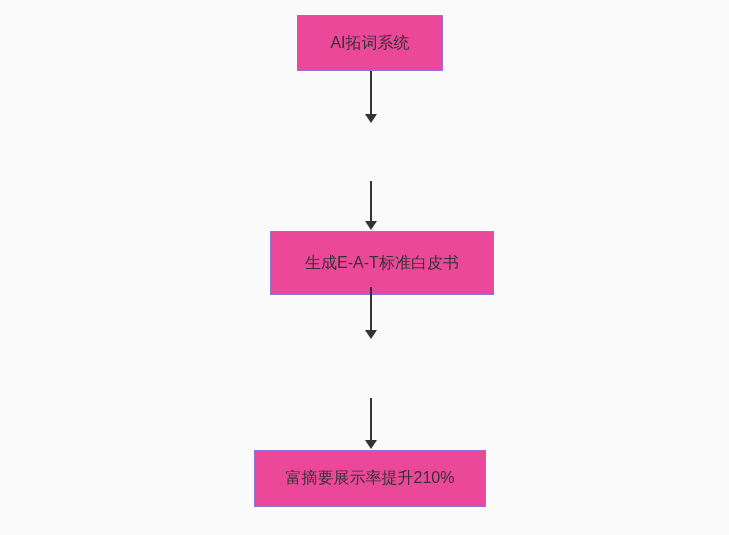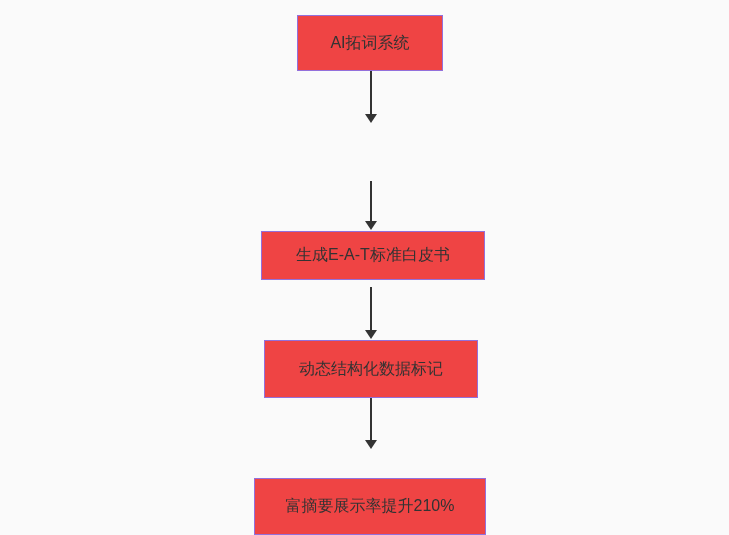--- a/index.html
+++ b/index.html
@@ -11,35 +11,35 @@
   .canvas {
     position: relative;
     width: 729px;
     height: 535px;
     background: #fafafa;
     overflow: hidden;
   }
   .node {
     position: absolute;
     box-sizing: border-box;
-    background: #ef4444;
+    background: #ec4899;
     border: 1px solid #9370DB;
     color: #333333;
     font-size: 16px;
     display: flex;
     align-items: center;
     justify-content: center;
     text-align: center;
     white-space: nowrap;
   }
   .node-1 { left: 297px; top: 15px;  width: 146px; height: 56px; }
   .node-2 { left: 277px; top: 124px; width: 186px; height: 57px; }
-  .node-3 { left: 261px; top: 231px; width: 224px; height: 49px; }
+  .node-3 { left: 270px; top: 231px; width: 224px; height: 64px; }
   .node-4 { left: 264px; top: 340px; width: 214px; height: 58px; }
-  .node-5 { left: 254px; top: 450px; width: 232px; height: 57px; margin-top: 28px; }
+  .node-5 { left: 254px; top: 450px; width: 232px; height: 57px; }
 
   .arrow {
     position: absolute;
     left: 365px;           
     width: 12px;
   }
   .arrow .shaft {
     position: absolute;
     left: 5px;             
     top: 0;
@@ -87,23 +87,20 @@
 
   <div class="node node-3">
     <span>生成E-A-T标准白皮书</span>
   </div>
 
   <div class="arrow arrow-3">
     <div class="shaft"></div>
     <div class="head"></div>
   </div>
 
-  <div class="node node-4">
-    <span>动态结构化数据标记</span>
-  </div>
 
   <div class="arrow arrow-4">
     <div class="shaft"></div>
     <div class="head"></div>
   </div>
 
   <div class="node node-5">
     <span>富摘要展示率提升210%</span>
   </div>
 

